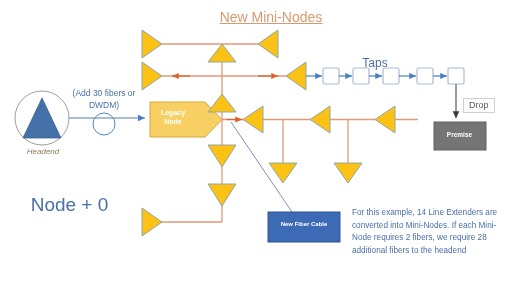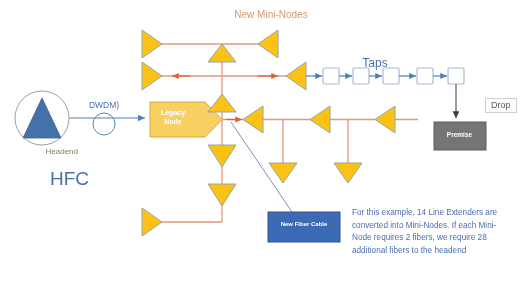--- a/index.html
+++ b/index.html
@@ -23,23 +23,24 @@
   }
   .lbl {
     position: absolute;
     white-space: nowrap;
     line-height: 1.15;
   }
   
   #headend-label {
     left: 8px; top: 147px;
     width: 70px;
-    text-align: right;
+    text-align: center;
     font-size: 8px;
     color: #8c7b5e;
+    font-style: italic;
   }
   
   #hfc-title {
     left: 2px; top: 166px;
     width: 135px;
     text-align: center;
     font-size: 19px;
     color: #4a70a8;
     white-space: normal;
     line-height: 1.35;
@@ -52,40 +53,40 @@
     font-size: 8.5px;
     color: #4a70a8;
     white-space: normal;
     line-height: 1.45;
   }
   
   #mini-nodes-label {
     left: 216px; top: 9px;
     width: 110px;
     text-align: center;
-    font-size: 10px;
+    font-size: 14px;
     color: #d79a70;
+    text-decoration: underline;
   }
   
   #taps-label {
     left: 352px; top: 57px;
     width: 46px;
     text-align: center;
     font-size: 12px;
     color: #4a70a8;
   }
   
   #drop-label {
     left: 463px; top: 98px;
     font-size: 9px;
     color: #5a5a5a;
     border: 1px solid #cfcfcf;
     background: #fdfdfd;
     padding: 1px 5px 2px 5px;
-    margin-left: 22px;
   }
   
   #legacy-node-text {
     left: 152px; top: 108px;
     width: 42px;
     text-align: center;
     font-size: 7px;
     font-weight: bold;
     color: #ffffff;
     white-space: normal;
@@ -225,25 +226,26 @@
 
   <g>
     <line x1="231" y1="122" x2="292" y2="212" stroke="#7d8fbe" stroke-width="1"></line>
     <rect x="268" y="212" width="72" height="30" fill="#3c6ab5" stroke="#2d5596" stroke-width="1"></rect>
   </g>
 </svg>
 
 <div class="lbl" id="headend-label">Headend</div>
 
 <div class="lbl" id="hfc-title">
-  <span>HFC</span><br>
+  <br>
+  <span>Node + 0</span>
 </div>
 
 <div class="lbl" id="fiber-note">
-  <br>
+  <span>(Add 30 fibers or</span><br>
   <span>DWDM)</span>
 </div>
 
 <div class="lbl" id="mini-nodes-label">New Mini-Nodes</div>
 
 <div class="lbl" id="taps-label">Taps</div>
 
 <div class="lbl" id="drop-label">Drop</div>
 
 <div class="lbl" id="legacy-node-text">

